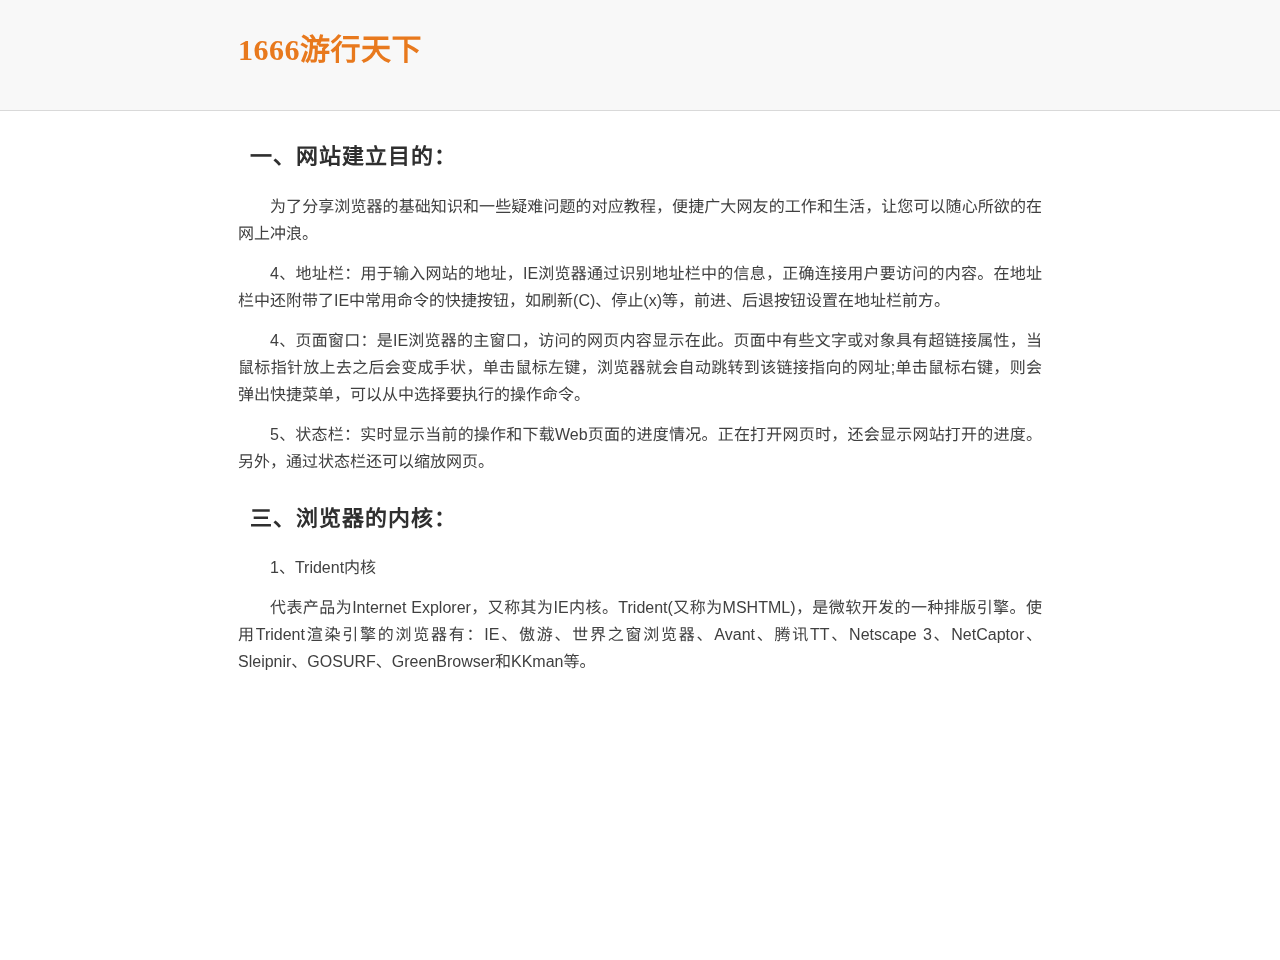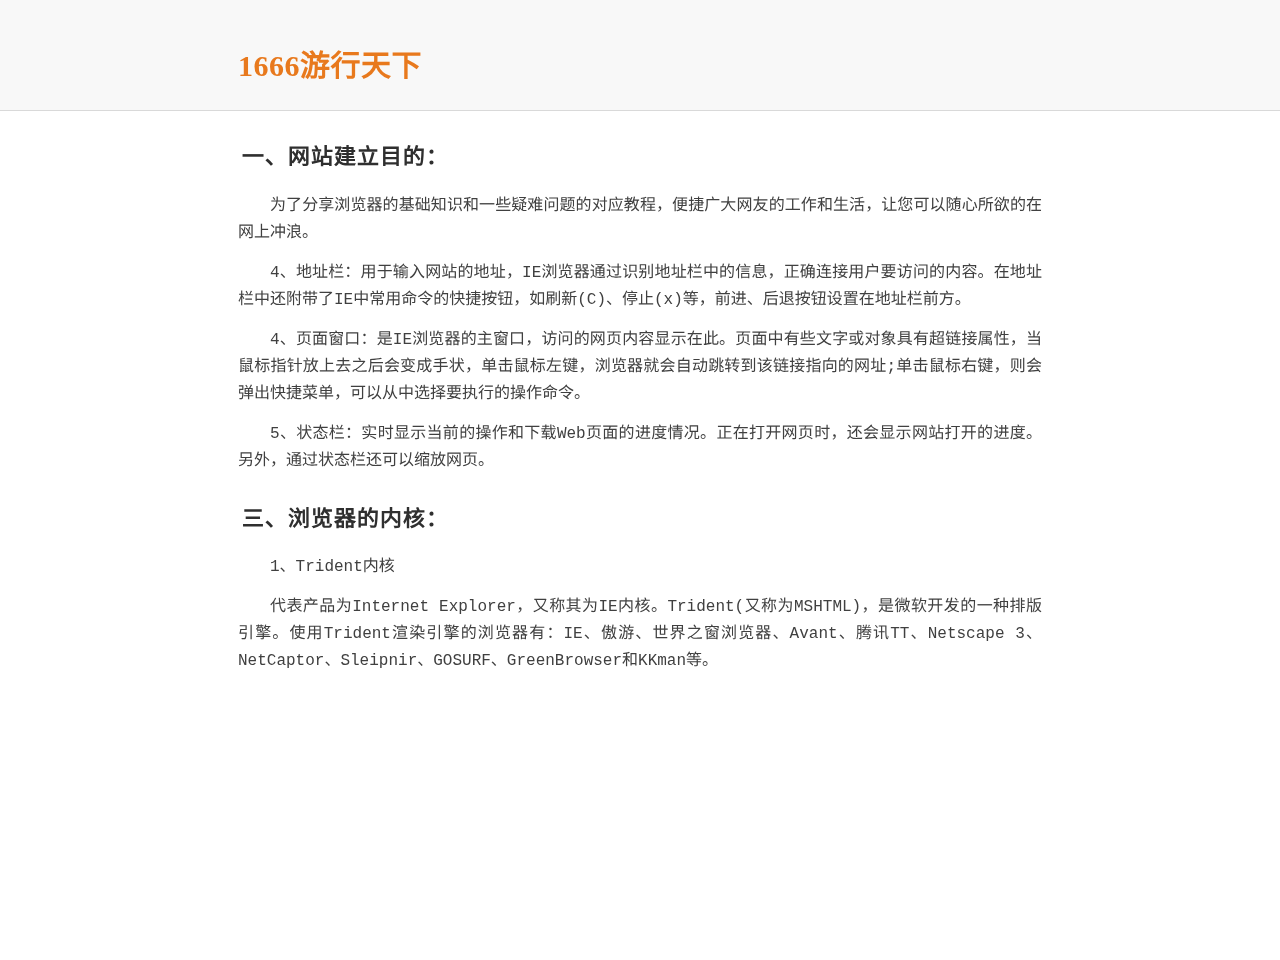--- a/index.html
+++ b/index.html
@@ -16,44 +16,44 @@
     height: 111px;
     background: #f8f8f8;
     border-bottom: 1px solid #d9d9d9;
   }
   .container {
     width: 804px;
     margin: 0 auto;
   }
   .site-title {
     margin: 0;
-    padding-top: 49px;
+    padding-top: 33px;
     font-family: "Liberation Serif", "DejaVu Serif", serif;
     font-weight: bold;
     font-size: 30px;
     line-height: 1.15;
     color: #e8791d;
     letter-spacing: 0.5px;
     cursor: pointer;
   }
   .article {
     padding-top: 2px;
     color: #3d3d3d;
   }
   .article h2 {
     font-family: "Liberation Sans", "DejaVu Sans", sans-serif;
     font-weight: bold;
     font-size: 22px;
     line-height: 1.35;
     color: #2f2f2f;
-    margin: 29px 0 21px 4px;
+    margin: 29px 0 21px 12px;
     letter-spacing: 1px;
   }
   .article p {
-    font-family: Liberation Mono, monospace;
+    font-family: Liberation Sans, sans-serif;
     font-size: 16px;
     line-height: 27px;
     color: #404040;
     margin: 13px 0;
     text-indent: 2em;
     text-align: justify;
   }
 </style>
 </head>
 <body>

